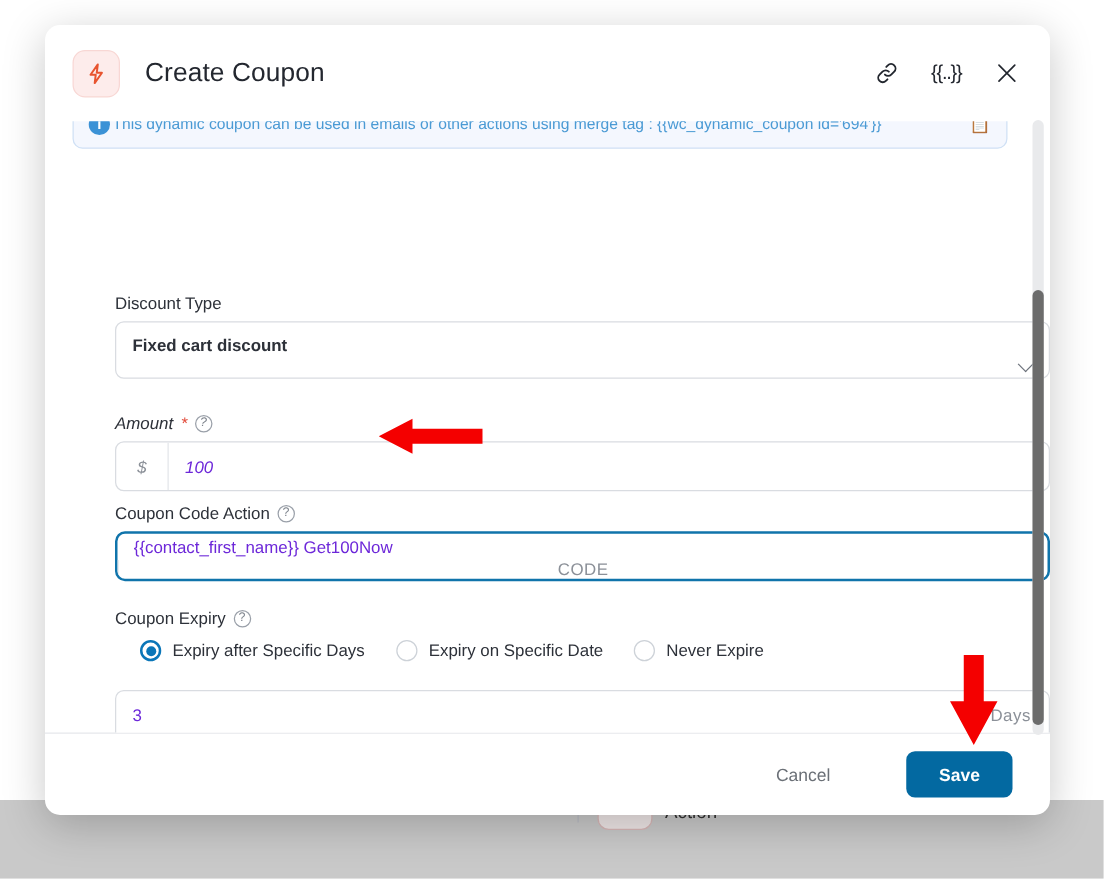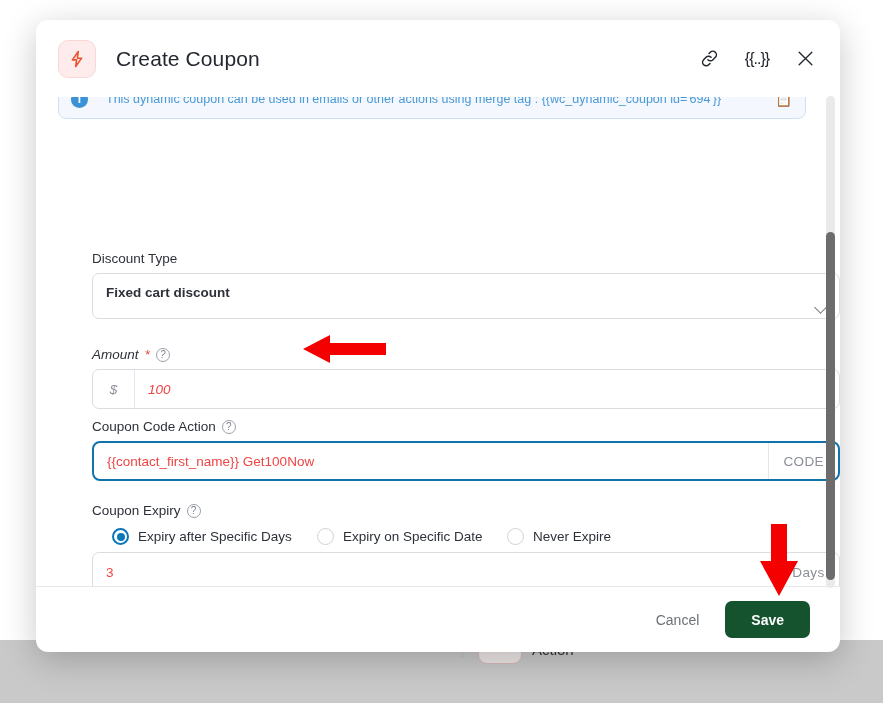--- a/index.html
+++ b/index.html
@@ -113,32 +113,32 @@
     padding: 0 12px;
     overflow: hidden;
   }
   .info-icon {
     width: 17px; height: 17px; border-radius: 50%;
     background: #3b92d6; color: #fff;
     font-size: 12px; line-height: 17px; text-align: center;
     flex: 0 0 17px; font-weight: bold;
   }
   .info-text {
-    margin-left: 18px;
+    margin-left: 2px;
     font-size: 12.5px;
     color: #4a9ad4;
     white-space: nowrap;
   }
   .info-copy {
     margin-left: auto;
     color: #6fb0dd; font-size: 14px;
   }
 
   
-  .field { margin-top: 16px; }
+  .field { margin-top: 0; }
   .field-label {
     font-size: 13.5px;
     color: #2d3139;
     display: flex; align-items: center; gap: 6px;
     margin-bottom: 7px;
   }
   .req { color: #e24b3b; }
   .help {
     width: 14px; height: 14px;
     border: 1px solid #9aa0a9; border-radius: 50%;
@@ -176,32 +176,33 @@
   .addon {
     width: 42px;
     display: flex; align-items: center; justify-content: center;
     font-size: 13.5px; color: #8b9098;
     border-right: 1px solid #e3e6ea;
   }
   .group-box .field-input {
     flex: 1 1 auto;
     display: flex; align-items: center;
     padding: 0 13px;
-    font-size: 13.5px; color: #ef4444;
+    font-size: 13.5px; color: #6d28d9;
   }
   .addon-right {
     width: auto; min-width: 62px;
     padding: 0 14px;
     border-right: none; border-left: 1px solid #e3e6ea;
     letter-spacing: .4px;
   }
 
   .group-box.focused {
     border: 2px solid #1074ab;
     border-radius: 8px;
+    flex-direction: column;
   }
   .group-box.focused .addon-right { border-left: 1px solid #e3e6ea; }
 
   
   .radio-row {
     display: flex; align-items: center;
     margin-top: 10px;
   }
   .radio-item {
     display: flex; align-items: center; gap: 9px;
@@ -231,26 +232,27 @@
     gap: 16px;
     padding: 0 30px;
   }
   .btn-cancel {
     font-size: 14px; color: #6b7077;
     background: none; border: none; cursor: pointer;
     padding: 8px 10px;
     font-family: "Liberation Sans", sans-serif;
   }
   .btn-save {
-    background: #14532d; color: #fff;
+    background: #0369a1; color: #fff;
     border: none; border-radius: 7px;
     font-size: 14px; font-weight: bold;
     padding: 0 26px; height: 37px;
     cursor: pointer;
     font-family: "Liberation Sans", sans-serif;
+    margin-left: 35px;
   }
 
   
   .modal-scroll-track {
     position: absolute;
     right: 4px; top: 88px;
     width: 9px; height: 492px;
     background: #e9eaec;
     border-radius: 5px;
   }

